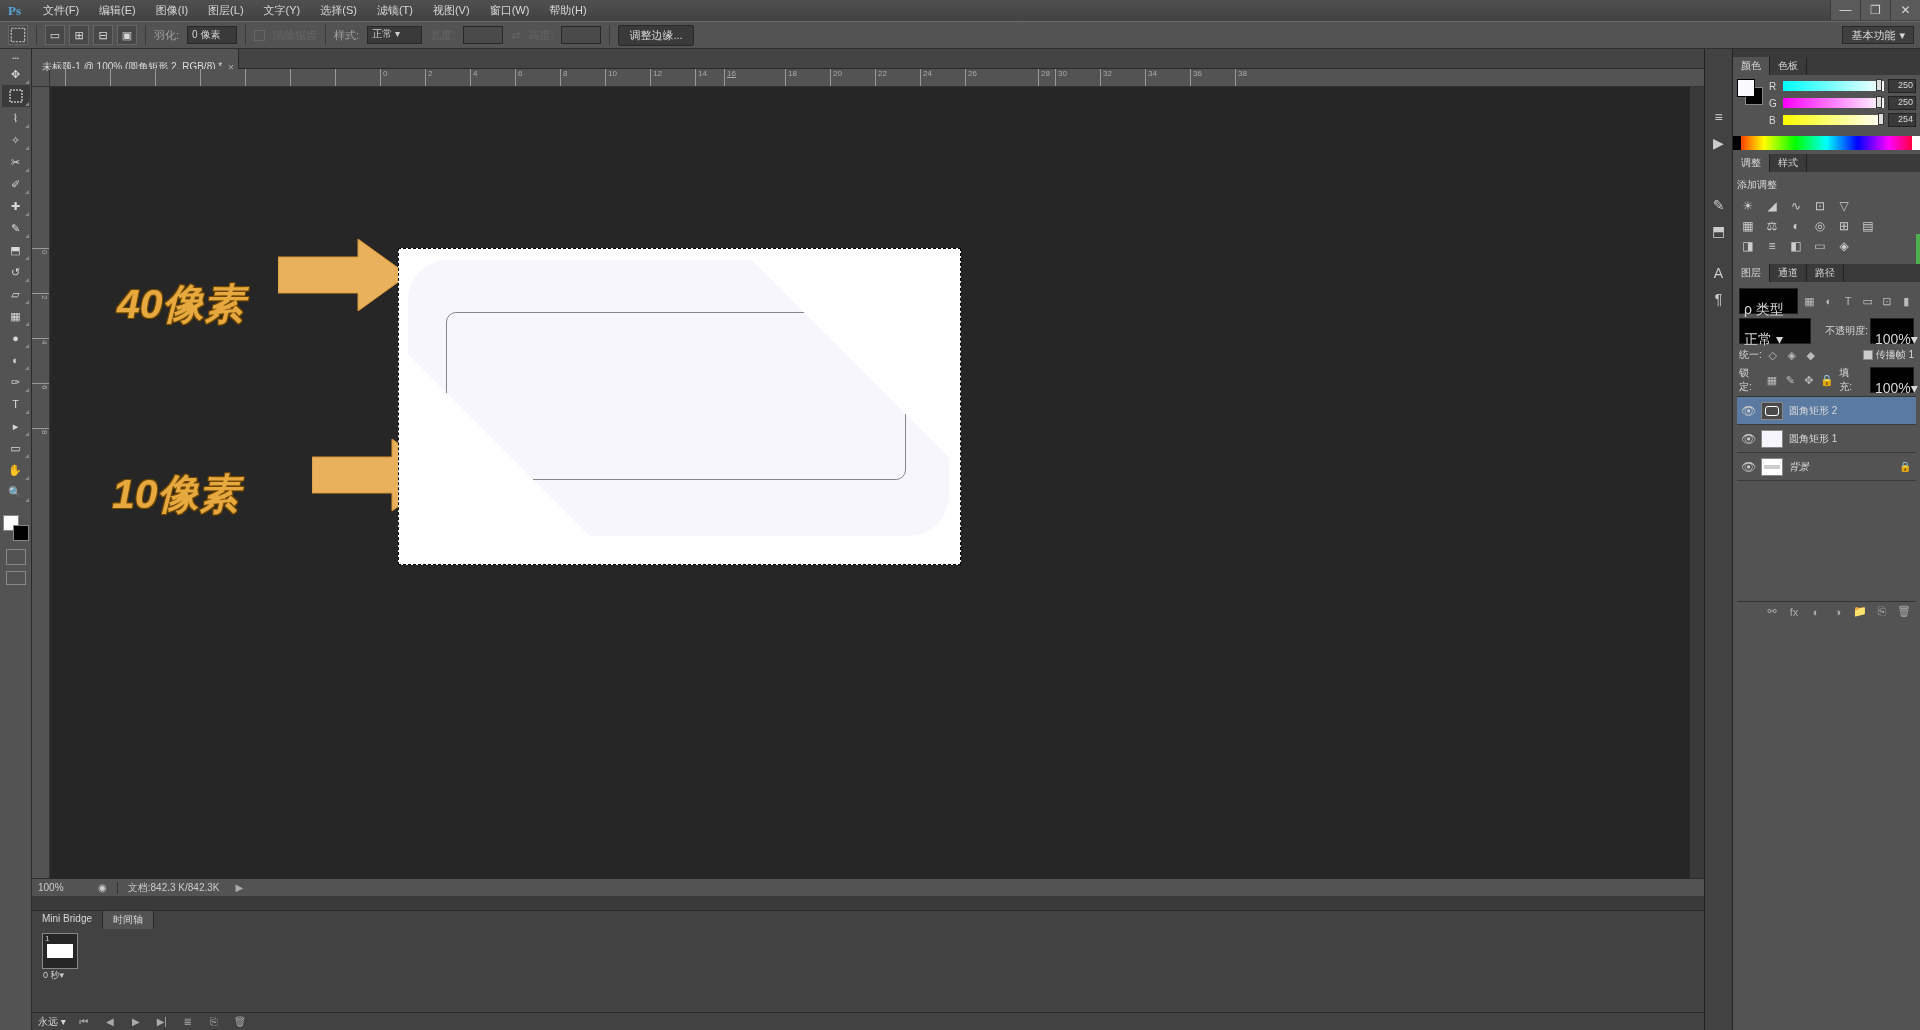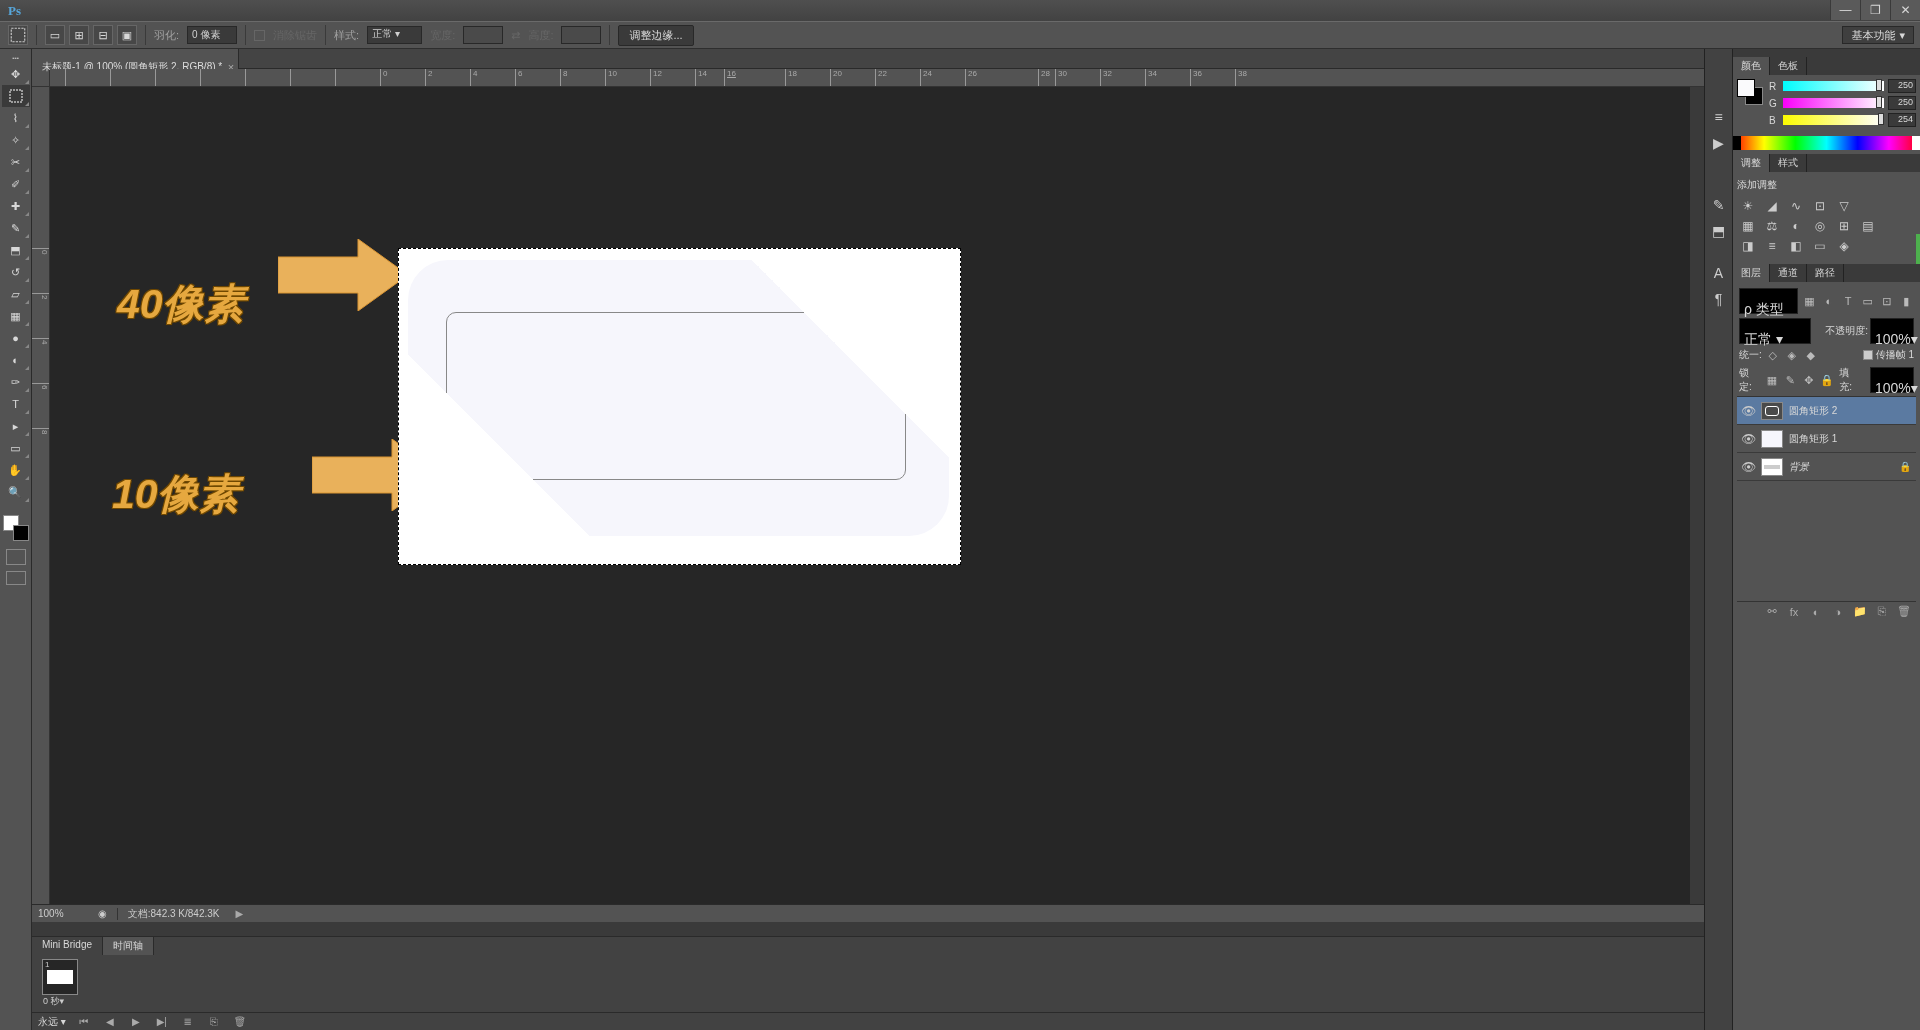--- a/index.html
+++ b/index.html
@@ -67,21 +67,21 @@
 
 
 .doc-status { height:18px; background:#535353; display:flex; align-items:center; padding:0 6px; font-size:10px; color:#ccc; border-top:1px solid #2a2a2a; gap:10px;}
 .doc-status .sep-v { border-left:1px solid #333; height:12px;}
 .doc-status .zoom-val { width:50px;}
 .doc-status .arrow-r { margin-left:6px; color:#aaa;}
 .scrollbar-h { height:14px; background:#3a3a3a;}
 .scrollbar-v { position:absolute; right:0; top:0; width:14px; height:100%; background:#3a3a3a;}
 
 
-.bottom-panels { height: 94px; background:#535353; border-top:1px solid #2a2a2a; display:flex; flex-direction:column;}
+.bottom-panels { height: 120px; background:#535353; border-top:1px solid #2a2a2a; display:flex; flex-direction:column;}
 .bp-tabs { height:18px; background:#424242; display:flex;}
 .bp-tab { padding:2px 10px; font-size:10px; border-right:1px solid #2a2a2a;}
 .bp-tab.active { background:#535353;}
 .bp-body { flex:1; background:#424242; display:flex; align-items:flex-start; padding:4px;}
 .frame-thumb { width:36px; height:36px; background:#262626; border:1px solid #888; position:relative; margin-left:6px;}
 .frame-thumb .mini { position:absolute; left:4px; top:10px; width:26px; height:14px; background:#fff;}
 .frame-num { position:absolute; left:2px; top:0; font-size:8px; color:#ccc;}
 .frame-delay { position:absolute; bottom:-14px; left:0; font-size:9px; color:#ccc;}
 .bp-controls { height:18px; background:#424242; border-top:1px solid #2a2a2a; display:flex; align-items:center; padding:0 6px; gap:10px; font-size:10px;}
 .pb-btn { width:16px; height:14px; display:flex; align-items:center; justify-content:center; color:#aaa;}
@@ -140,20 +140,32 @@
 .ly-fbtn { width:16px; height:14px; color:#aaa; font-size:11px; display:flex; align-items:center; justify-content:center;}
 
 .green-strip { width:4px; height:30px; background:#4db04d; position:absolute; right:0; top:185px;}
 
 </style>
 </head>
 <body>
 
 <div class="title-bar">
   <span class="ps-logo">Ps</span>
+  <div class="menu-bar">
+    <div class="menu-item">文件(F)</div>
+    <div class="menu-item">编辑(E)</div>
+    <div class="menu-item">图像(I)</div>
+    <div class="menu-item">图层(L)</div>
+    <div class="menu-item">文字(Y)</div>
+    <div class="menu-item">选择(S)</div>
+    <div class="menu-item">滤镜(T)</div>
+    <div class="menu-item">视图(V)</div>
+    <div class="menu-item">窗口(W)</div>
+    <div class="menu-item">帮助(H)</div>
+  </div>
   <div class="window-controls">
     <div class="win-btn">—</div>
     <div class="win-btn">❐</div>
     <div class="win-btn close">✕</div>
   </div>
 </div>
 
 <div class="options-bar">
   <div class="opt-icon">
       <svg viewBox="0 0 16 16">

